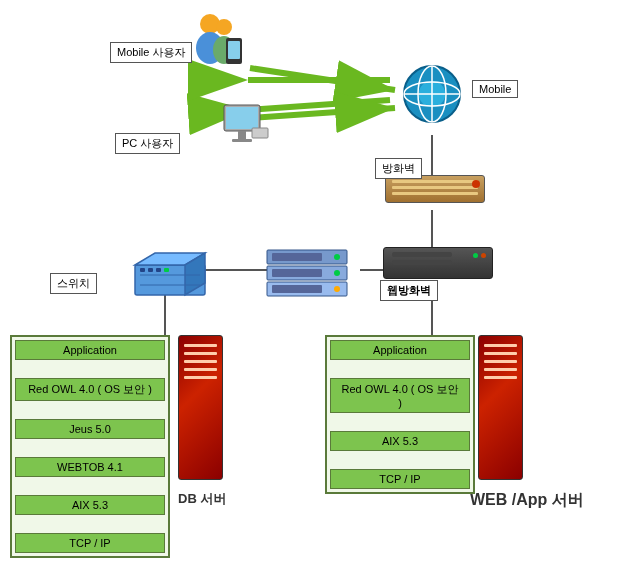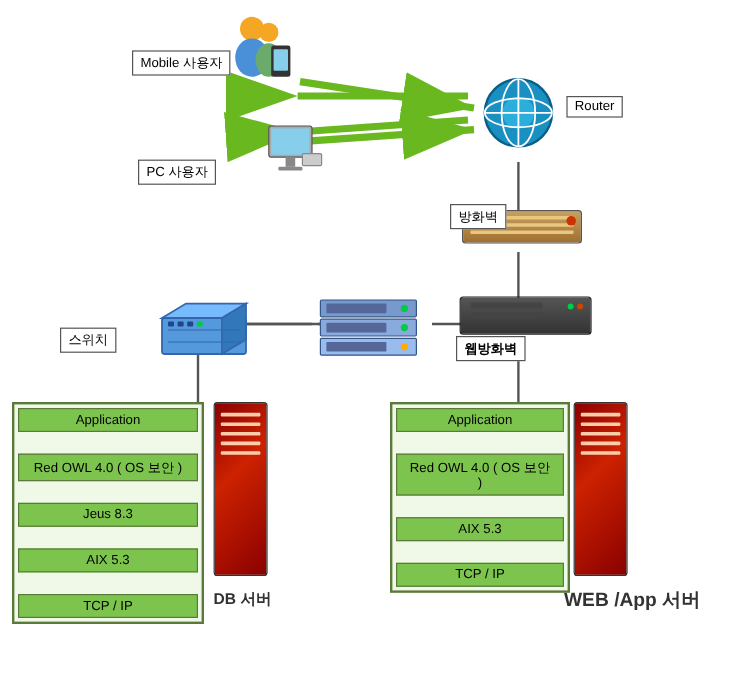--- a/index.html
+++ b/index.html
@@ -176,29 +176,29 @@
       <circle cx="32" cy="32" r="28" fill="#1a8fc1" stroke="#0a5f8a" stroke-width="2"></circle>
       <circle cx="32" cy="32" r="14" fill="#2aafdd" stroke="#1a8fc1" stroke-width="1.5"></circle>
       <line x1="4" y1="32" x2="60" y2="32" stroke="white" stroke-width="1.5"></line>
       <line x1="32" y1="4" x2="32" y2="60" stroke="white" stroke-width="1.5"></line>
       <ellipse cx="32" cy="32" rx="28" ry="12" fill="none" stroke="white" stroke-width="1.5"></ellipse>
       <ellipse cx="32" cy="32" rx="14" ry="28" fill="none" stroke="white" stroke-width="1.5"></ellipse>
     </svg>
   </div>
 
   <div class="label-box" style="left:472px; top:80px;">
-    <span>Router</span>
+    <span>Mobile</span>
   </div>
 
   <div style="position:absolute; left:385px; top:175px; width:100px; height:28px; background:linear-gradient(to bottom, #c8a060, #a07030); border:1px solid #555; border-radius:3px;">
     <div style="position:absolute; top:4px; left:6px; right:6px; height:3px; background:#e8c880; border-radius:1px; box-shadow: 0 6px 0 #e8c880, 0 12px 0 #e8c880;"></div>
     <div style="position:absolute; right:4px; top:4px; width:8px; height:8px; background:#cc3300; border-radius:50%;"></div>
   </div>
 
-  <div class="label-box" style="left:375px; top:170px;">
+  <div class="label-box" style="left:375px; top:158px;">
     <span>방화벽</span>
   </div>
 
   <div style="position:absolute; left:383px; top:247px; width:110px; height:32px; background:linear-gradient(to bottom, #555, #333); border:1px solid #222; border-radius:3px;">
     <div style="position:absolute; top:4px; left:8px; width:60px; height:5px; background:#444; border-radius:2px; box-shadow: 0 8px 0 #444;"></div>
     <div style="position:absolute; right:6px; top:5px; display:flex; gap:3px;">
       <div style="width:5px; height:5px; background:#00cc44; border-radius:50%;"></div>
       <div style="width:5px; height:5px; background:#cc4400; border-radius:50%;"></div>
     </div>
   </div>
@@ -257,21 +257,22 @@
   <div class="server-rack" style="left:478px; top:335px; width:45px; height:145px;">
   </div>
 
   <div class="server-label" style="left:470px; top:490px; font-size:16px;">
     <span>WEB /App 서버</span>
   </div>
 
   <div class="green-list" style="left:10px; top:335px; width:160px;">
     <div class="green-item">Application</div>
     <div class="green-item">Red OWL 4.0 ( OS 보안 )</div>
-    <div class="green-item">Jeus 8.3</div>
+    <div class="green-item">Jeus 5.0</div>
+    <div class="green-item">WEBTOB  4.1</div>
     <div class="green-item">AIX  5.3</div>
     <div class="green-item">TCP / IP</div>
   </div>
 
   <div class="green-list" style="left:325px; top:335px; width:150px;">
     <div class="green-item">Application</div>
     <div class="green-item">Red OWL 4.0 ( OS 보안 )</div>
     <div class="green-item">AIX  5.3</div>
     <div class="green-item">TCP / IP</div>
   </div>

